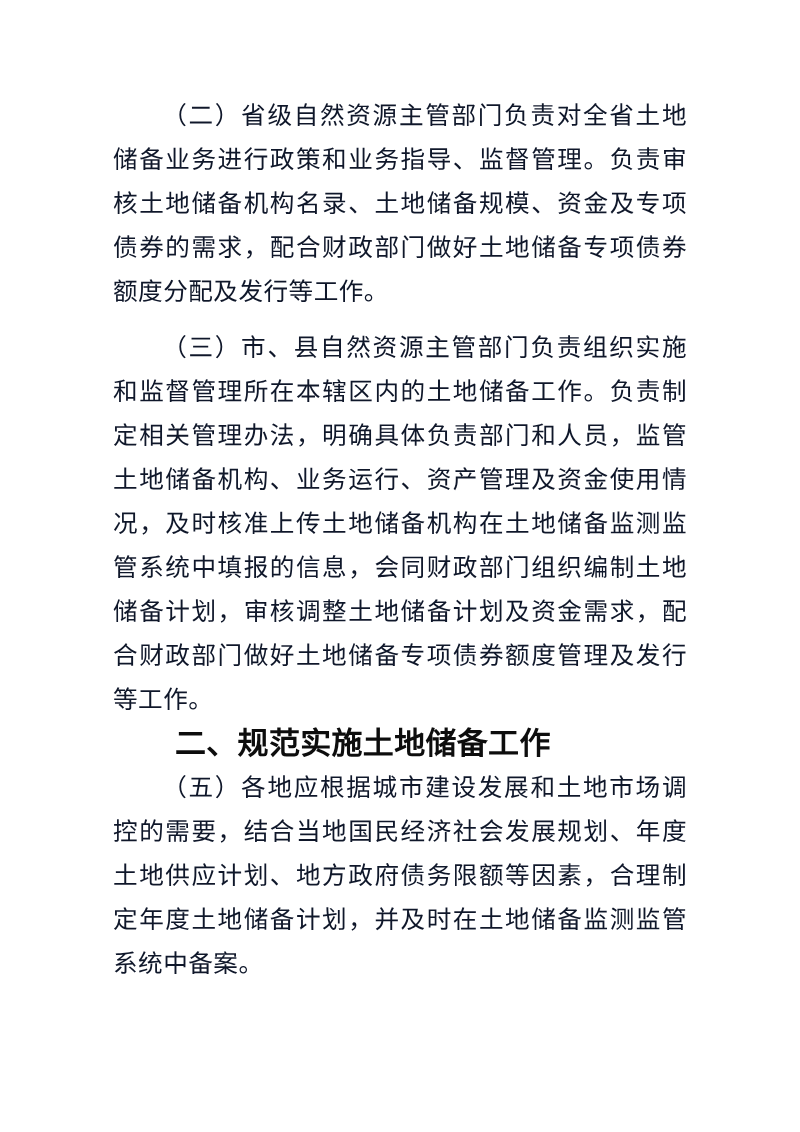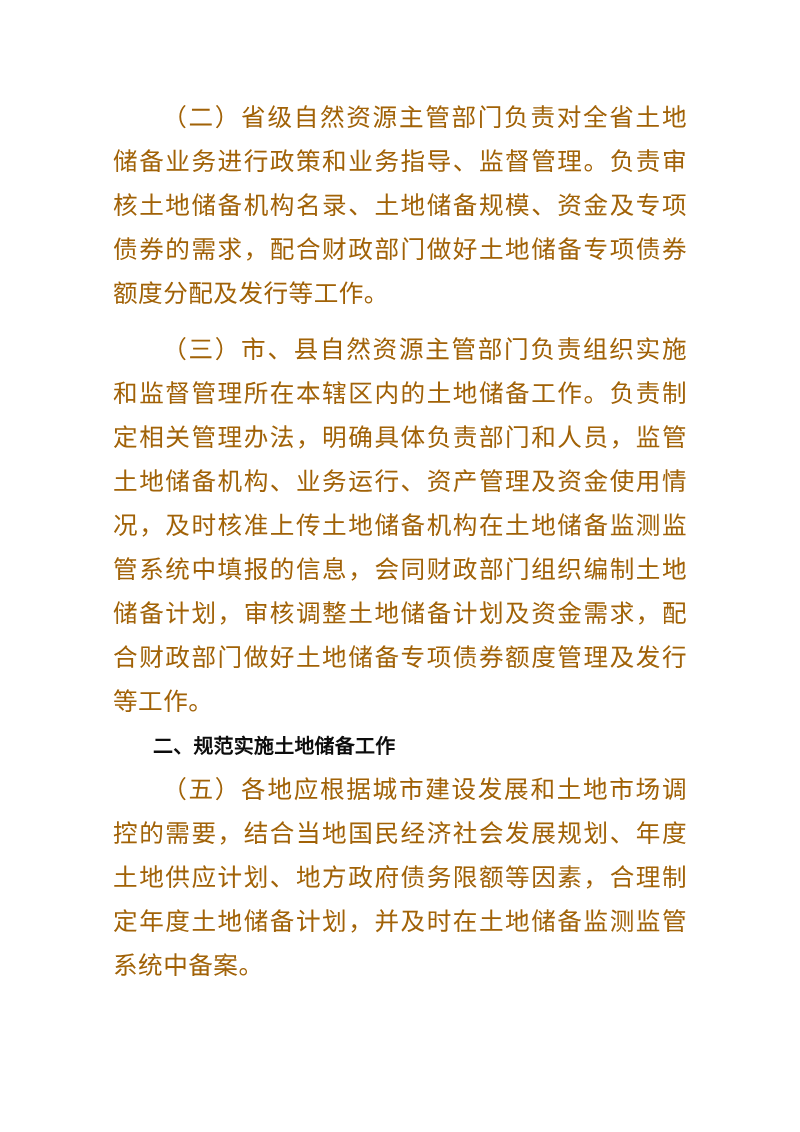--- a/index.html
+++ b/index.html
@@ -21,41 +21,41 @@
 
   .content {
     position: absolute;
     left: 113px;
     top: 96px;
     width: 574px;
   }
 
   
   .para {
-    font-family: Liberation Serif, serif;
+    font-family: Liberation Mono, monospace;
     font-size: 24.6px;
     line-height: 44px;
-    color: #a16207;
+    color: #0f172a;
     text-align: justify;
     text-justify: inter-ideograph;
     text-indent: 2em;
     margin: 0;
     letter-spacing: 0.02em;
     white-space: normal;
     word-break: break-all;
   }
 
   .para + .para {
     margin-top: 12px;
   }
 
   
   .heading {
-    font-family: Liberation Serif, serif;
-    font-size: 20px;
+    font-family: Liberation Mono, monospace;
+    font-size: 31px;
     font-weight: bold;
     line-height: 44px;
     color: #0d0d0d;
     text-indent: 2em;
     margin: 0;
     letter-spacing: 0.01em;
   }
 </style>
 </head>
 <body>

